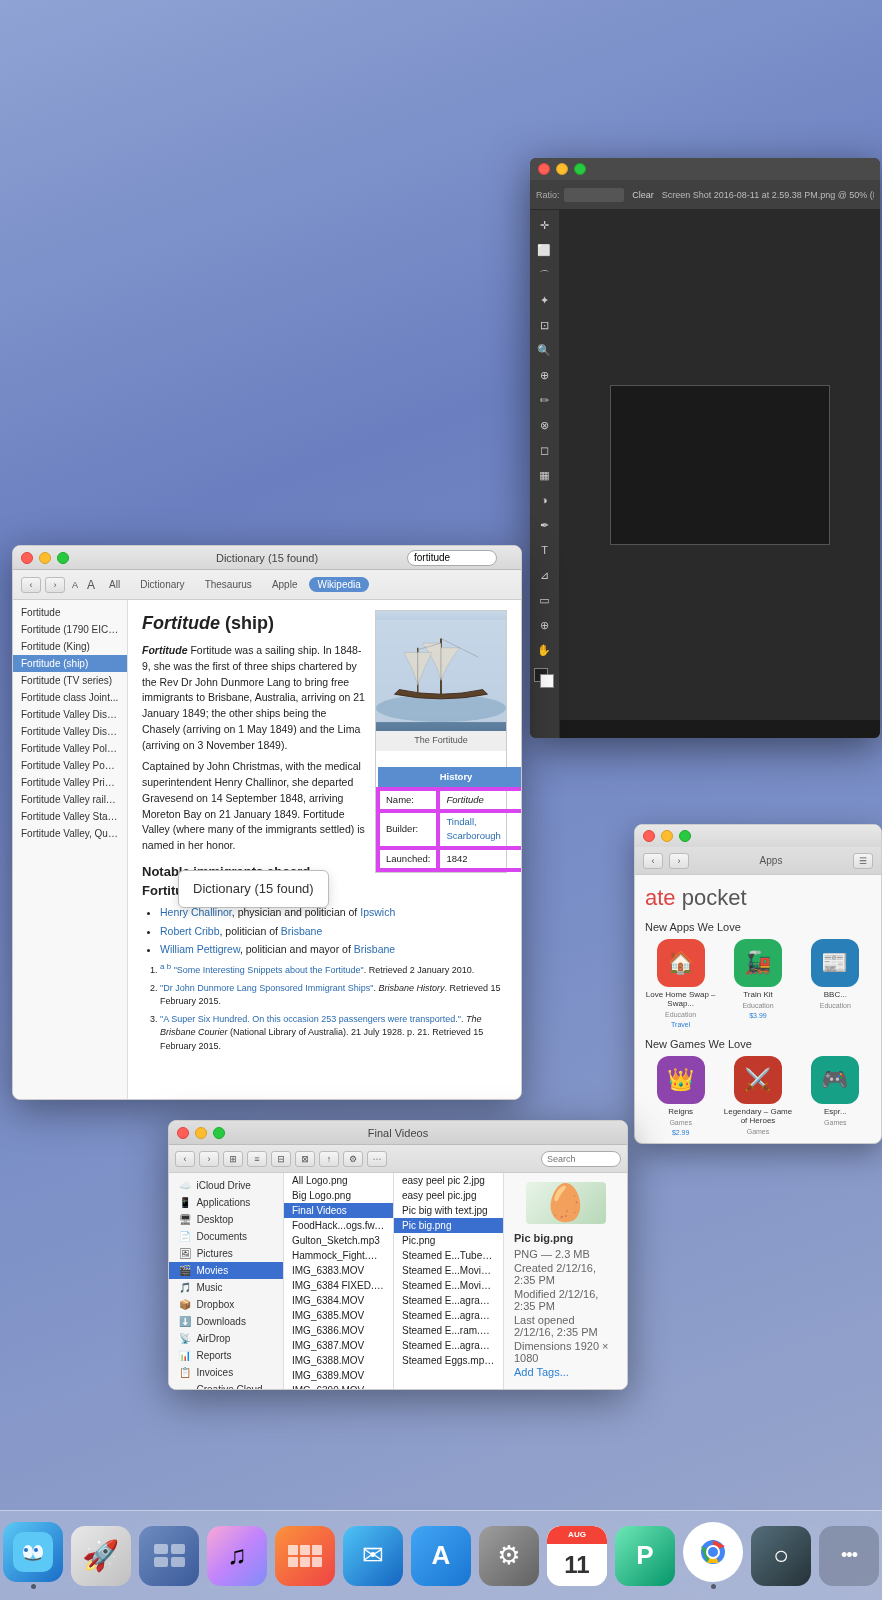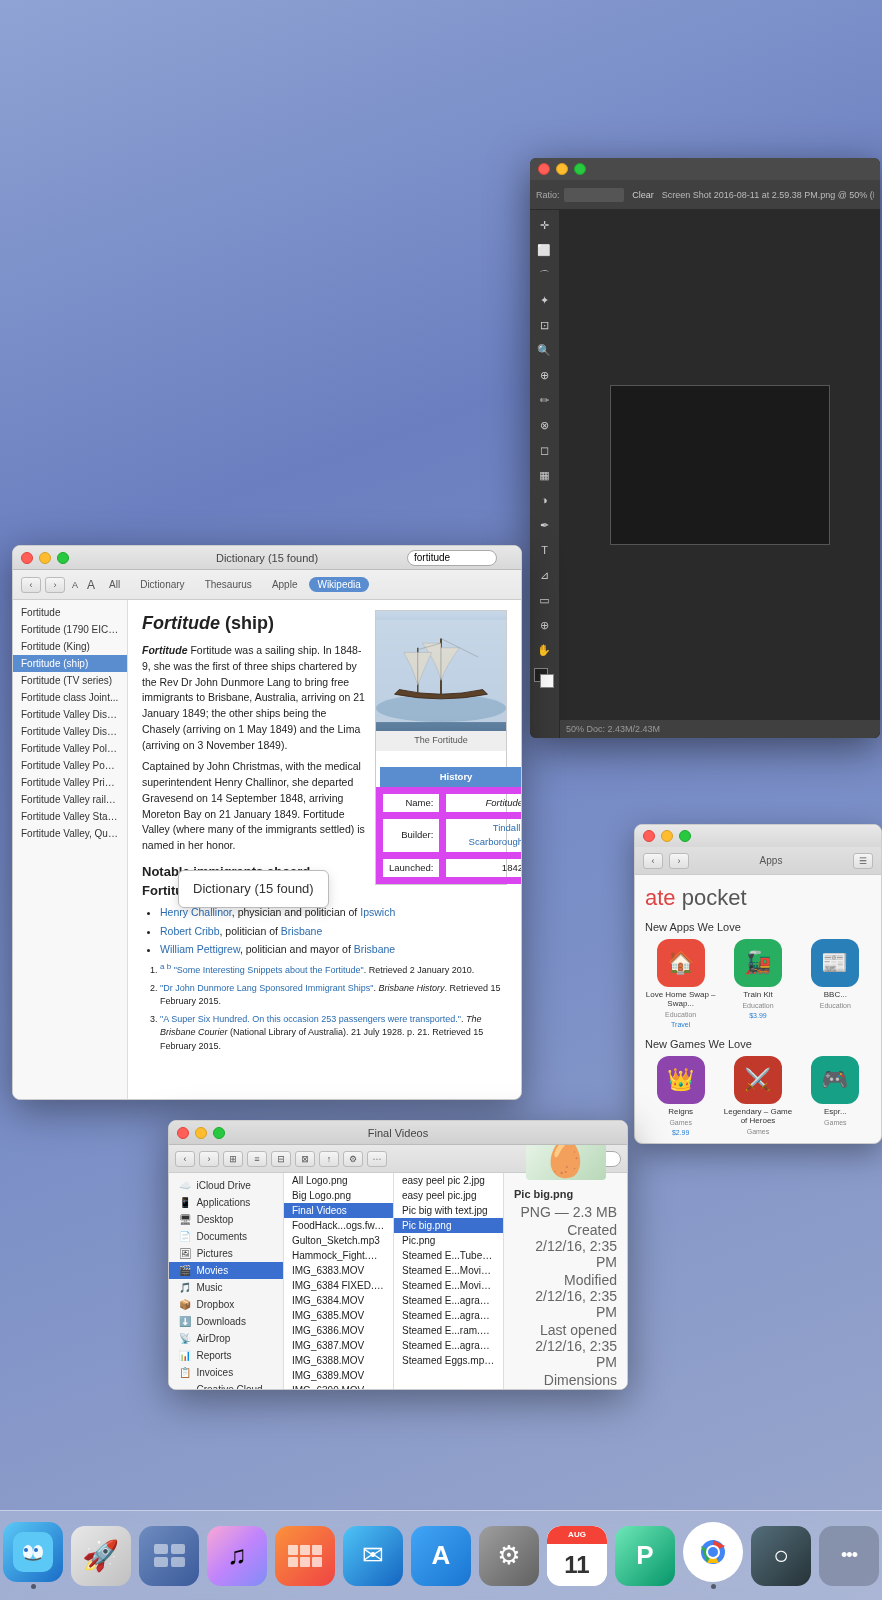--- a/index.html
+++ b/index.html
@@ -279,22 +279,21 @@
       font-size: 9.5px;
     }
     .history-table th {
       background: #5a8dcf;
       color: #fff;
       padding: 3px 6px;
       text-align: center;
     }
     .history-table td {
       padding: 2px 6px;
-      border: 7px solid #d946ef;
-      text-align: right;
+      border: 4px solid #d946ef;
     }
     .dict-infobox {
       float: right;
       clear: right;
       width: 165px;
       border: 1px solid #aaa;
       font-size: 9.5px;
       margin: 4px 0 8px 10px;
     }
     .dict-infobox-header {
@@ -429,21 +428,21 @@
       font-size: 10px;
       color: #333;
       text-align: left;
       width: 100%;
     }
     .finder-preview-info .filename {
       font-weight: 600;
       margin-bottom: 4px;
       font-size: 11px;
     }
-    .finder-preview-info .meta { font-size: 14px; color: #666; margin-bottom: 2px; text-align: right; }
+    .finder-preview-info .meta { font-size: 11px; color: #666; margin-bottom: 2px; }
 
     
     .pocket-window {
       position: absolute;
       top: 824px;
       left: 634px;
       width: 248px;
       height: 320px;
       background: #f8f8f8;
       border-radius: 8px;
@@ -627,23 +626,20 @@
       <div class="ps-tool">✋</div>
       <div style="width:22px;height:22px;margin-top:4px;position:relative;">
         <div style="width:14px;height:14px;background:#222;border:1px solid #888;position:absolute;top:0;left:0;"></div>
         <div style="width:14px;height:14px;background:#fff;border:1px solid #888;position:absolute;top:6px;left:6px;"></div>
       </div>
     </div>
     <div class="ps-canvas">
       <div style="position:absolute;top:0;left:0;right:0;bottom:18px;background:#2a2a2a;display:flex;align-items:center;justify-content:center;">
         <div style="width:220px;height:160px;background:#1a1a1a;border:1px solid #555;"></div>
       </div>
-      <div class="ps-status-bar">
-        <span style="font-size:9px;">50%  Doc: 2.43M/2.43M</span>
-      </div>
     </div>
   </div>
 </div>
 
 <div class="dict-window">
   <div class="dict-titlebar">
     <div class="win-btn win-close"></div>
     <div class="win-btn win-min"></div>
     <div class="win-btn win-max"></div>
     <span class="dict-title">Dictionary (15 found)</span>

